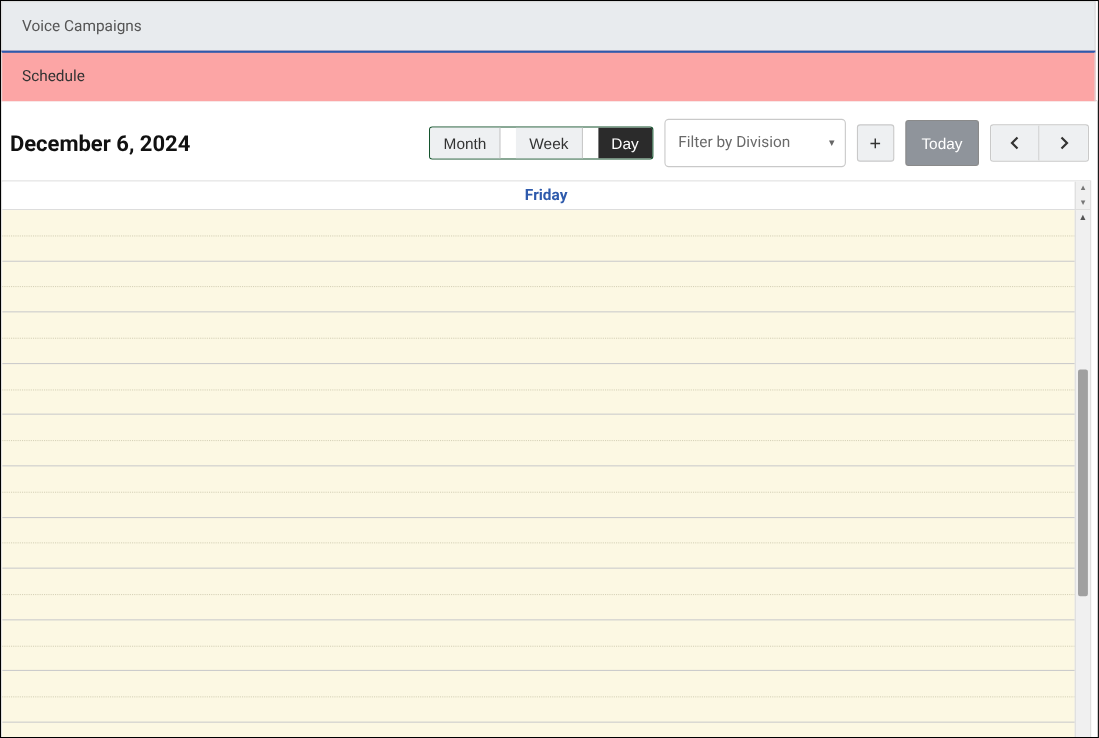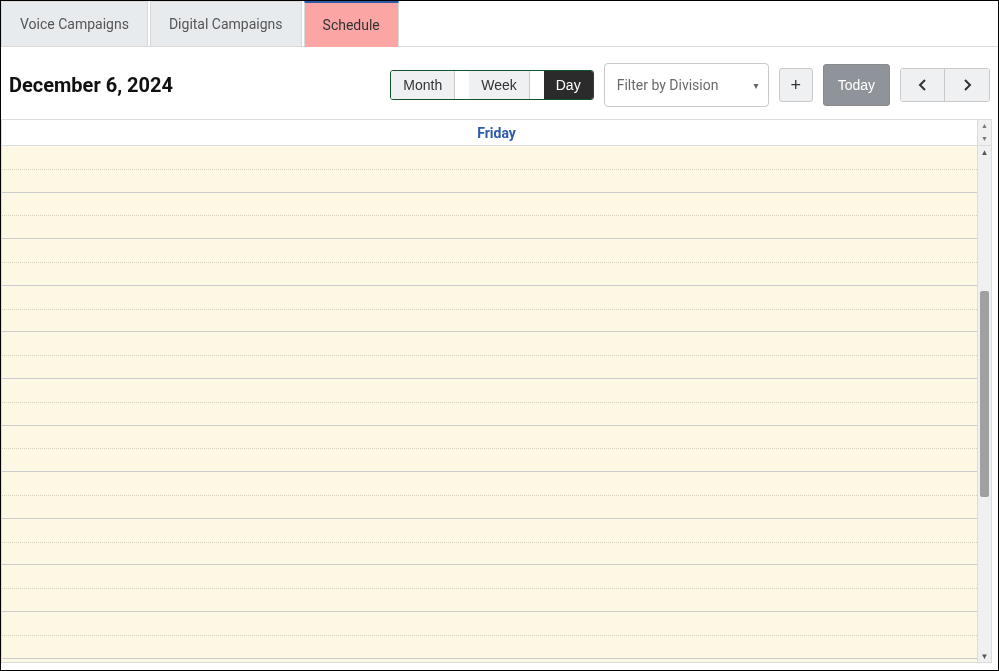--- a/index.html
+++ b/index.html
@@ -14,20 +14,21 @@
       background: #fff;
       width: 999px;
       height: 671px;
       border: 1px solid #000;
       overflow: hidden;
     }
     .tabs {
       display: flex;
       border-bottom: 1px solid #d9d9d9;
       background: #fff;
+      flex-direction: column;
     }
     .tab {
       padding: 14px 18px;
       background: #e8ebee;
       border: 1px solid #d9d9d9;
       border-bottom: none;
       margin-right: 2px;
       cursor: pointer;
       color: #555;
       font-size: 14px;
@@ -254,21 +255,20 @@
       right: 2px;
       background: #a0a0a0;
       border-radius: 2px;
     }
   </style>
 </head>
 <body>
 
 <div class="tabs">
   <div class="tab">Voice Campaigns</div>
-  <div class="tab">Digital Campaigns</div>
   <div class="tab active">Schedule</div>
 </div>
 
 <div class="toolbar">
   <div class="date-title">December 6, 2024</div>
   <div class="spacer"></div>
   <div class="view-switch">
     <button class="view-btn">Month</button>
     <button class="view-btn">Week</button>
     <button class="view-btn active">Day</button>

